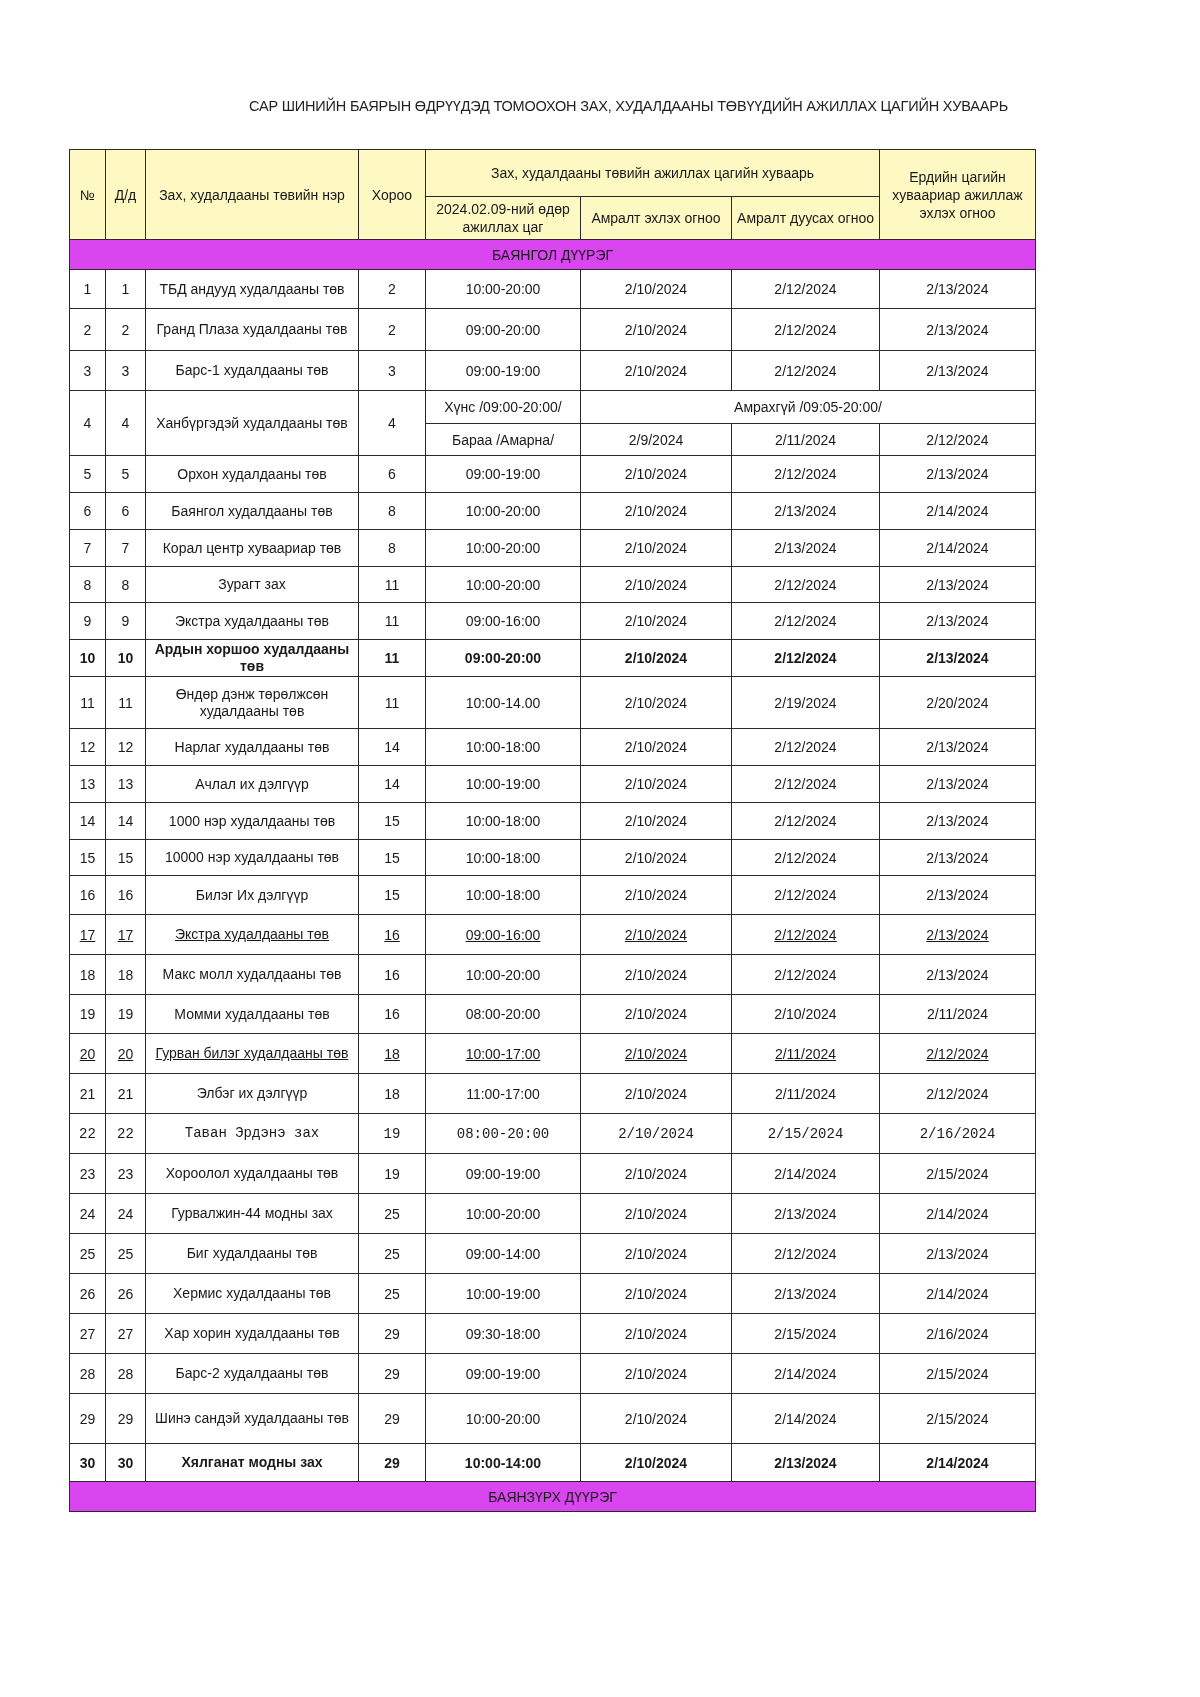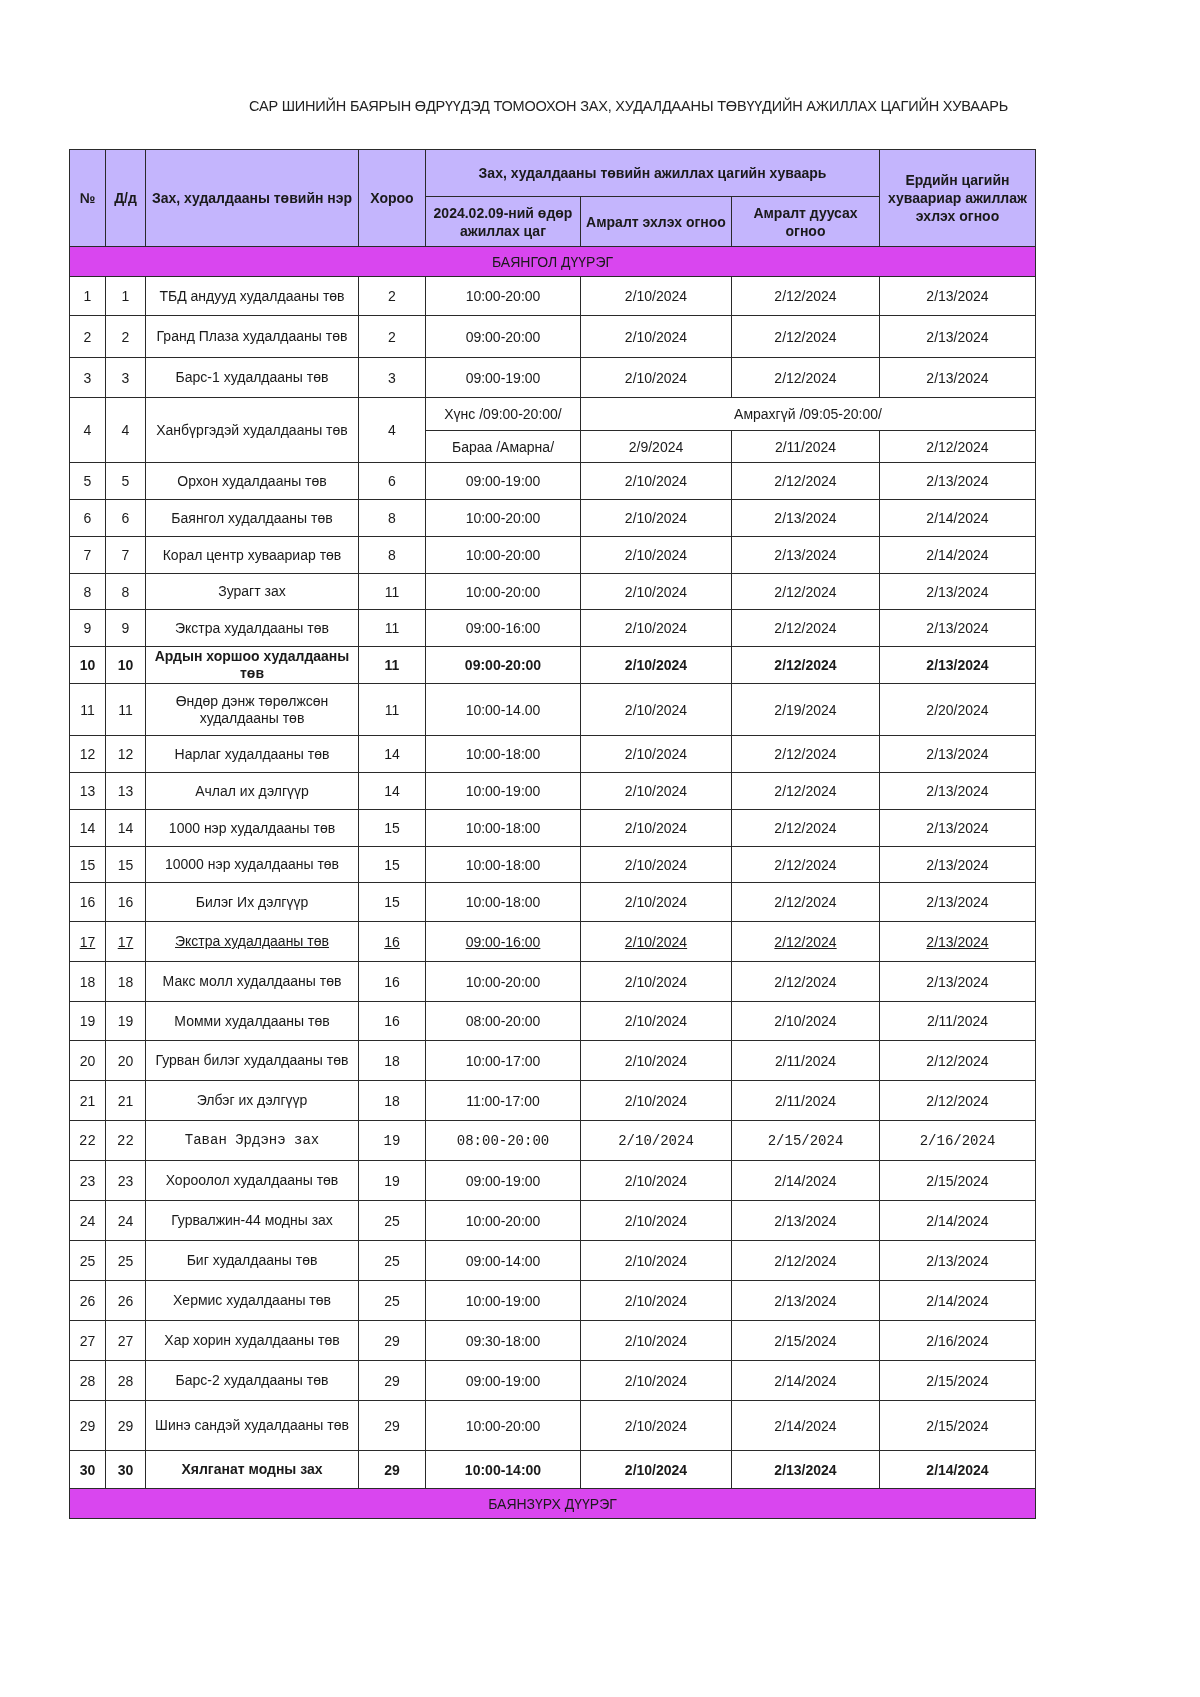--- a/index.html
+++ b/index.html
@@ -1,20 +1,20 @@
 <!DOCTYPE html>
 <html><head>
 <meta charset="utf-8">
 <style>
   html, body { margin: 0; padding: 0; background: #ffffff; }
   body { width: 1200px; height: 1697px; position: relative; font-family: "Liberation Sans", sans-serif; color: #1a1a1a; overflow: hidden; }
   .title { position: absolute; left: 0; width: 1200px; top: 98px; text-align: center; font-size: 14.5px; letter-spacing: -0.2px; padding-left: 57px; box-sizing: border-box; color: #222; }
   table.sched { position: absolute; left: 69px; top: 149px; border-collapse: collapse; table-layout: fixed; width: 966px; }
   table.sched td, table.sched th { border: 1.5px solid #2a2a2a; padding: 0 2px; font-size: 14px; text-align: center; vertical-align: middle; overflow: hidden; }
-  table.sched th { background: #c4b5fd; font-weight: bold; font-size: 14px; line-height: 18px; }
+  table.sched th { background: #fef9c3; font-weight: normal; font-size: 14px; line-height: 18px; }
   td.name { text-align: left; padding-left: 3px; line-height: 17px; }
   tr.district td { background: #d946ef; height: 29px; font-size: 14px; }
 </style>
 </head>
 <body>
 
 <div class="title">САР ШИНИЙН БАЯРЫН ӨДРҮҮДЭД ТОМООХОН ЗАХ, ХУДАЛДААНЫ ТӨВҮҮДИЙН АЖИЛЛАХ ЦАГИЙН ХУВААРЬ</div>
 
 <table class="sched">
   <colgroup>
@@ -29,21 +29,21 @@
   </colgroup>
   <thead>
     <tr style="height:47px">
       <th rowspan="2">№</th>
       <th rowspan="2">Д/д</th>
       <th rowspan="2">Зах, худалдааны төвийн нэр</th>
       <th rowspan="2">Хороо</th>
       <th colspan="3">Зах, худалдааны төвийн ажиллах  цагийн хуваарь</th>
       <th rowspan="2">Ердийн цагийн хуваариар ажиллаж эхлэх огноо</th>
     </tr>
-    <tr style="height:50px">
+    <tr style="height:43px">
       <th>2024.02.09-ний өдөр ажиллах цаг</th>
       <th>Амралт эхлэх огноо</th>
       <th>Амралт дуусах огноо</th>
     </tr>
   </thead>
   <tbody id="tbody">
     <tr class="district">
       <td colspan="8">БАЯНГОЛ ДҮҮРЭГ</td>
     </tr>
   <tr style="height: 39px;">
@@ -233,21 +233,21 @@
       <tr style="height: 39px;">
         <td>19</td>
         <td>19</td>
         <td class="name">Момми худалдааны төв</td>
         <td>16</td>
         <td>08:00-20:00</td>
         <td>2/10/2024</td>
         <td>2/10/2024</td>
         <td>2/11/2024</td>
       </tr>
-      <tr style="height: 40px;">
+      <tr style="height: 40px; text-decoration: underline;">
         <td>20</td>
         <td>20</td>
         <td class="name">Гурван билэг худалдааны төв</td>
         <td>18</td>
         <td>10:00-17:00</td>
         <td>2/10/2024</td>
         <td>2/11/2024</td>
         <td>2/12/2024</td>
       </tr>
       <tr style="height: 40px;">

